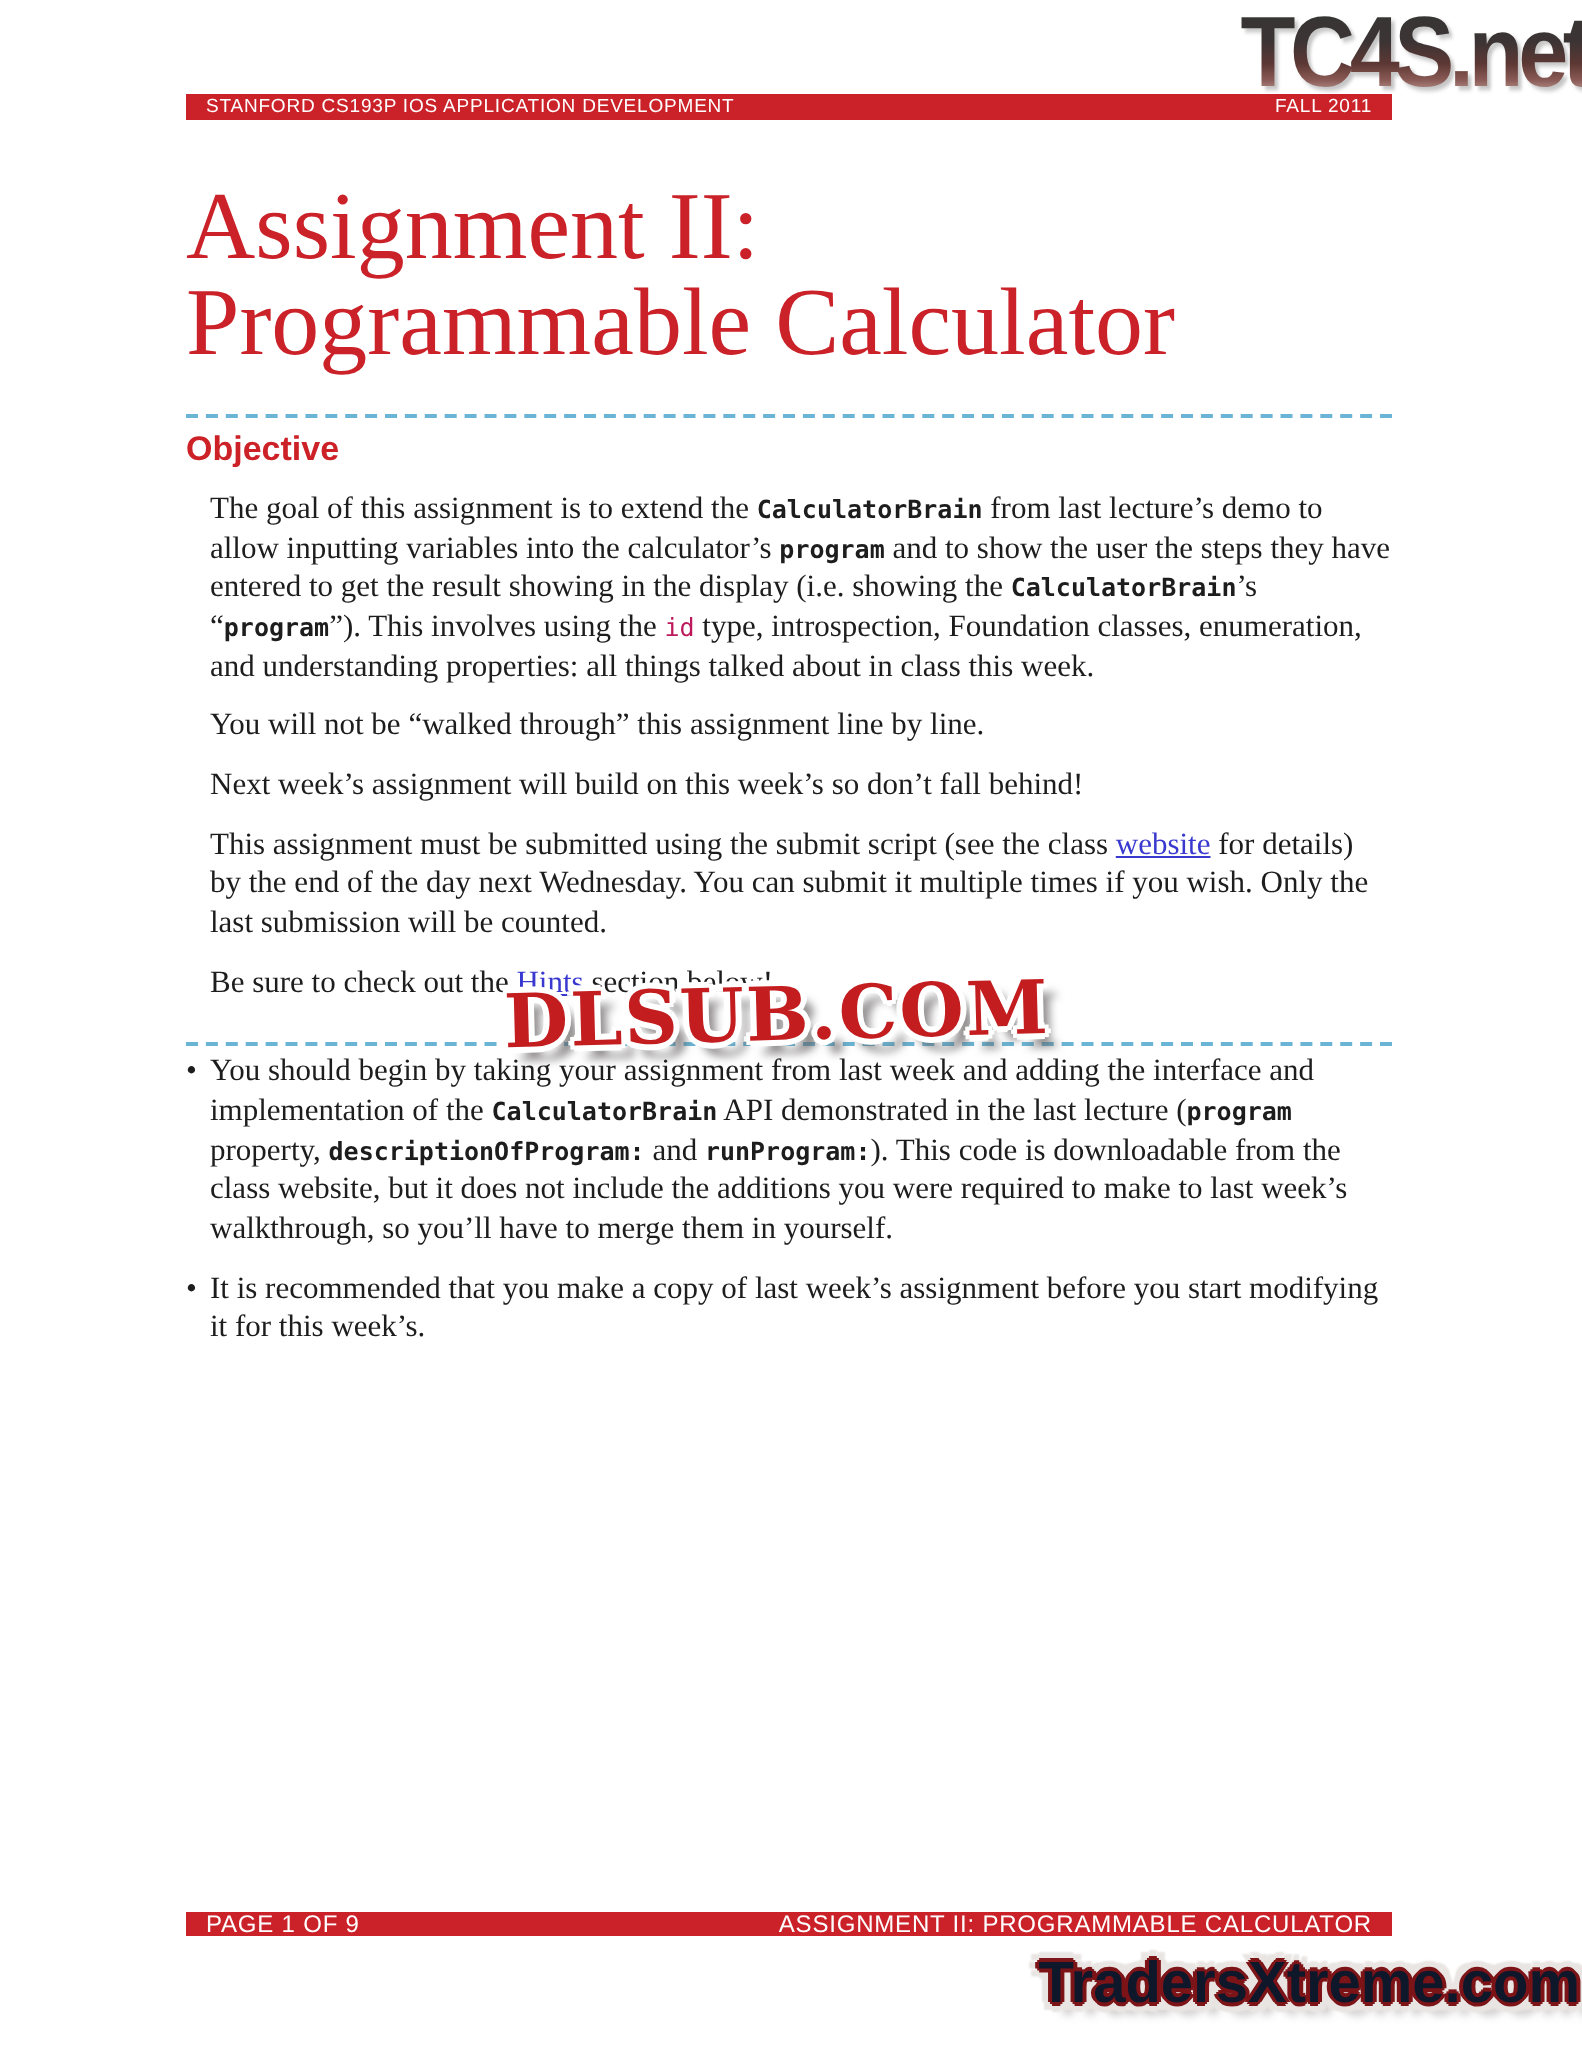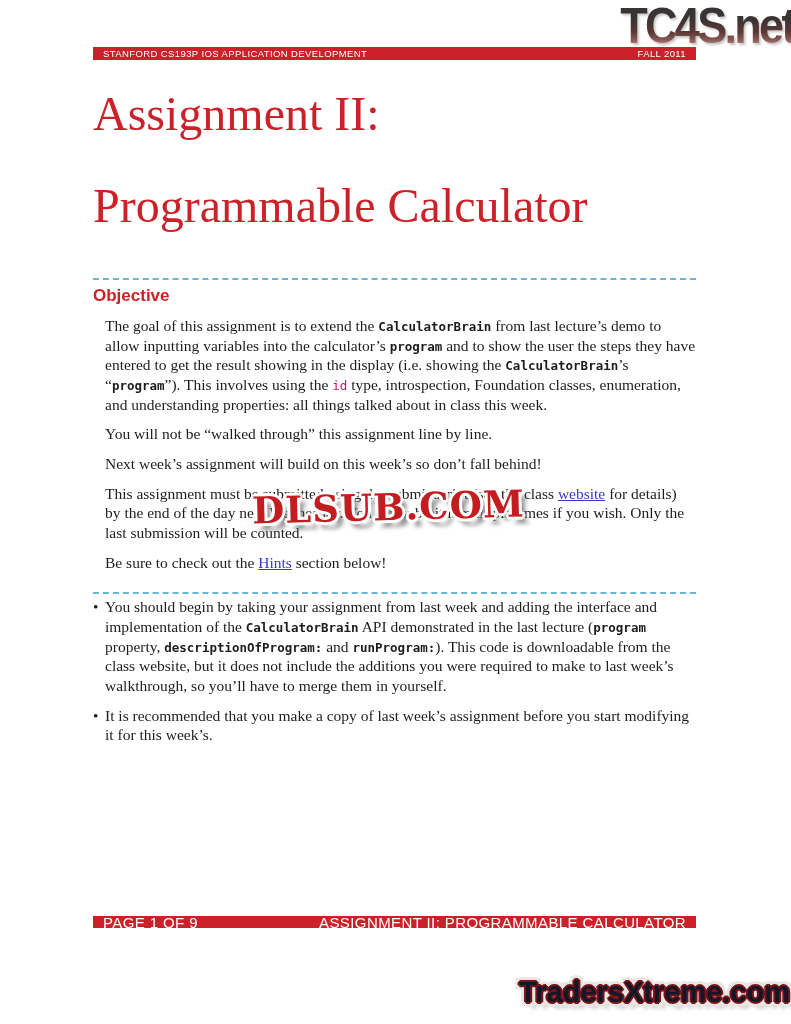--- a/index.html
+++ b/index.html
@@ -21,31 +21,31 @@
   }
 
   
   .bar {
     position:absolute; left:93px; width:603px; background:#cb222a; color:#fff;
     display:flex; justify-content:space-between; align-items:center;
     padding:0 10px; box-sizing:border-box; letter-spacing:0.4px;
     font-family:"Liberation Sans", sans-serif;
   }
   .header-bar { top:47px; height:13px; font-size:9.5px; }
-  .footer-bar { top:916px; height:12px; font-size:15px; }
+  .footer-bar { top:956px; height:12px; font-size:12px; }
 
   
   .content { position:absolute; left:93px; top:90px; width:603px; }
   .doc-title {
     font-family:"Liberation Serif", serif; color:#cb222a;
     font-size:48px; line-height:1; letter-spacing:0; white-space:nowrap;
   }
-  .doc-title.line2 { margin-top:44px; }
+  .doc-title.line2 { }
 
-  .section { margin-top:48px; border-top:2px dashed #6ab5d5; padding-top:3px; }
+  .section { margin-top:21px; border-top:2px dashed #6ab5d5; padding-top:3px; }
   .section + .section { margin-top:20px; }
   .section-heading {
     font-family:"Liberation Sans", sans-serif; font-weight:bold;
     color:#cc2127; font-size:17px; margin:3px 0 10px 0;
   }
   .blocks { margin-left:12px; }
   .para, .bullet {
     font-family:"Liberation Serif", serif; font-size:15.5px; line-height:1.27;
     color:#1d1d1d; margin:0 0 10px 0;
   }

